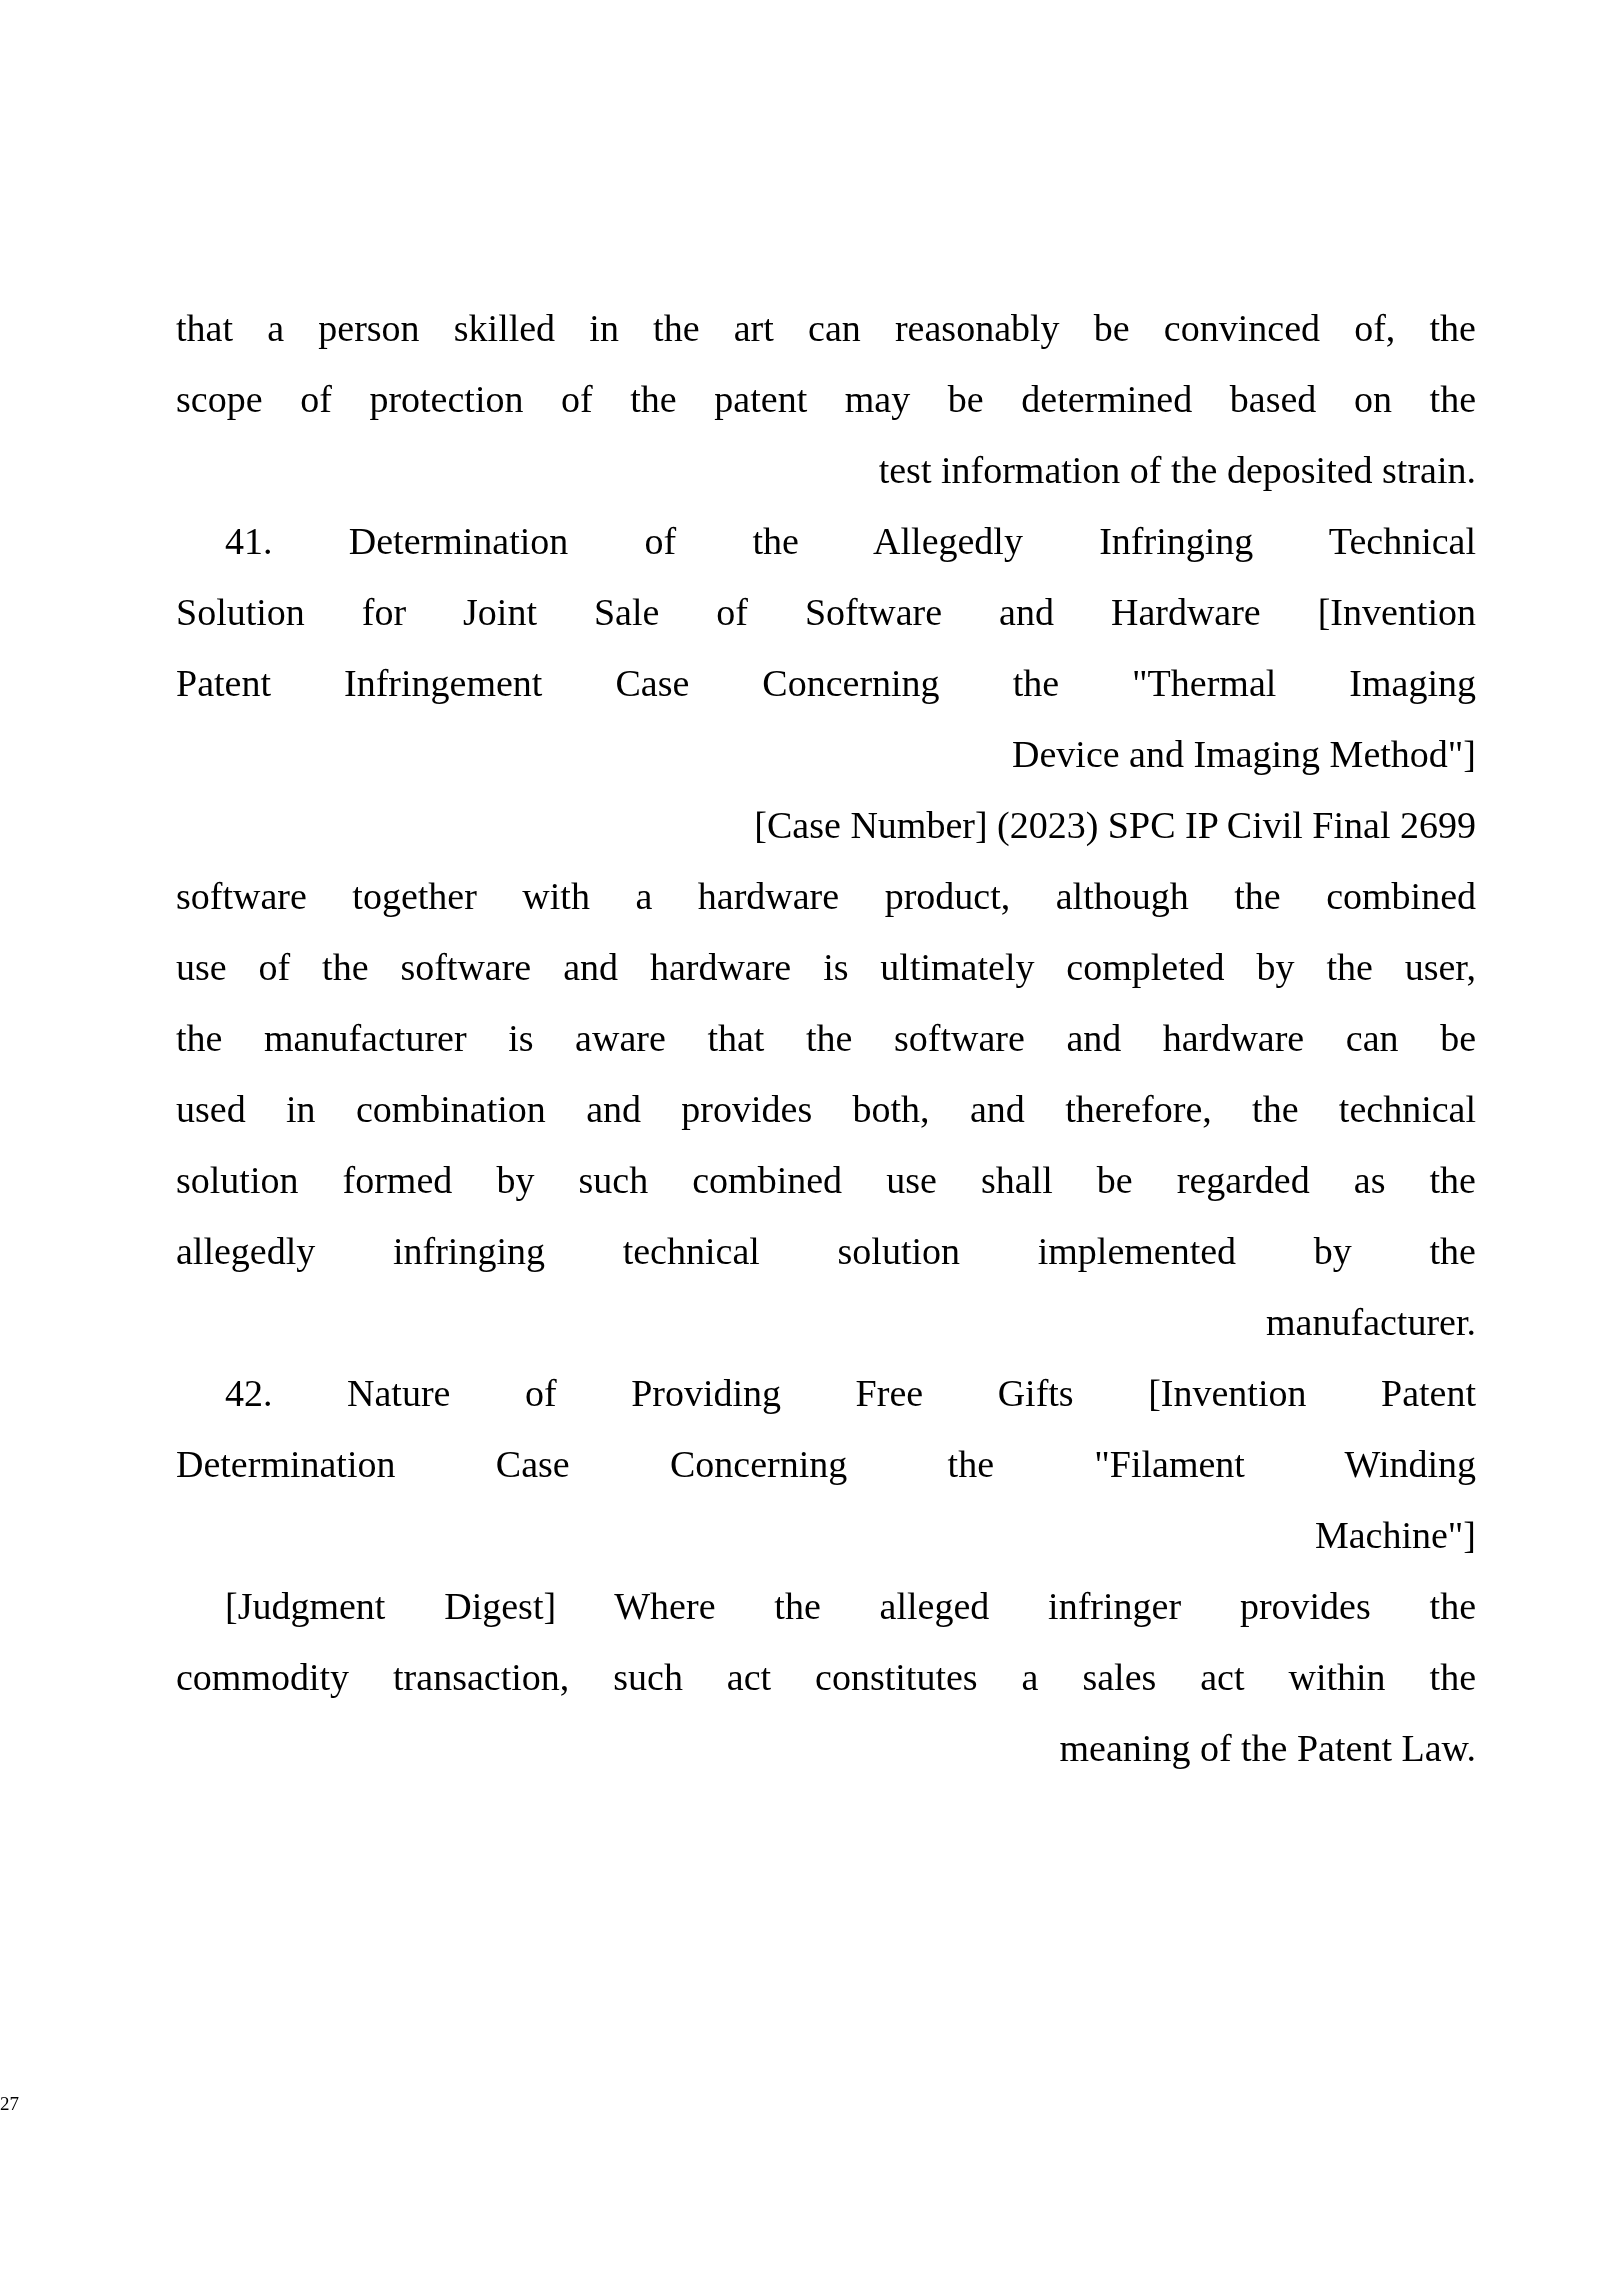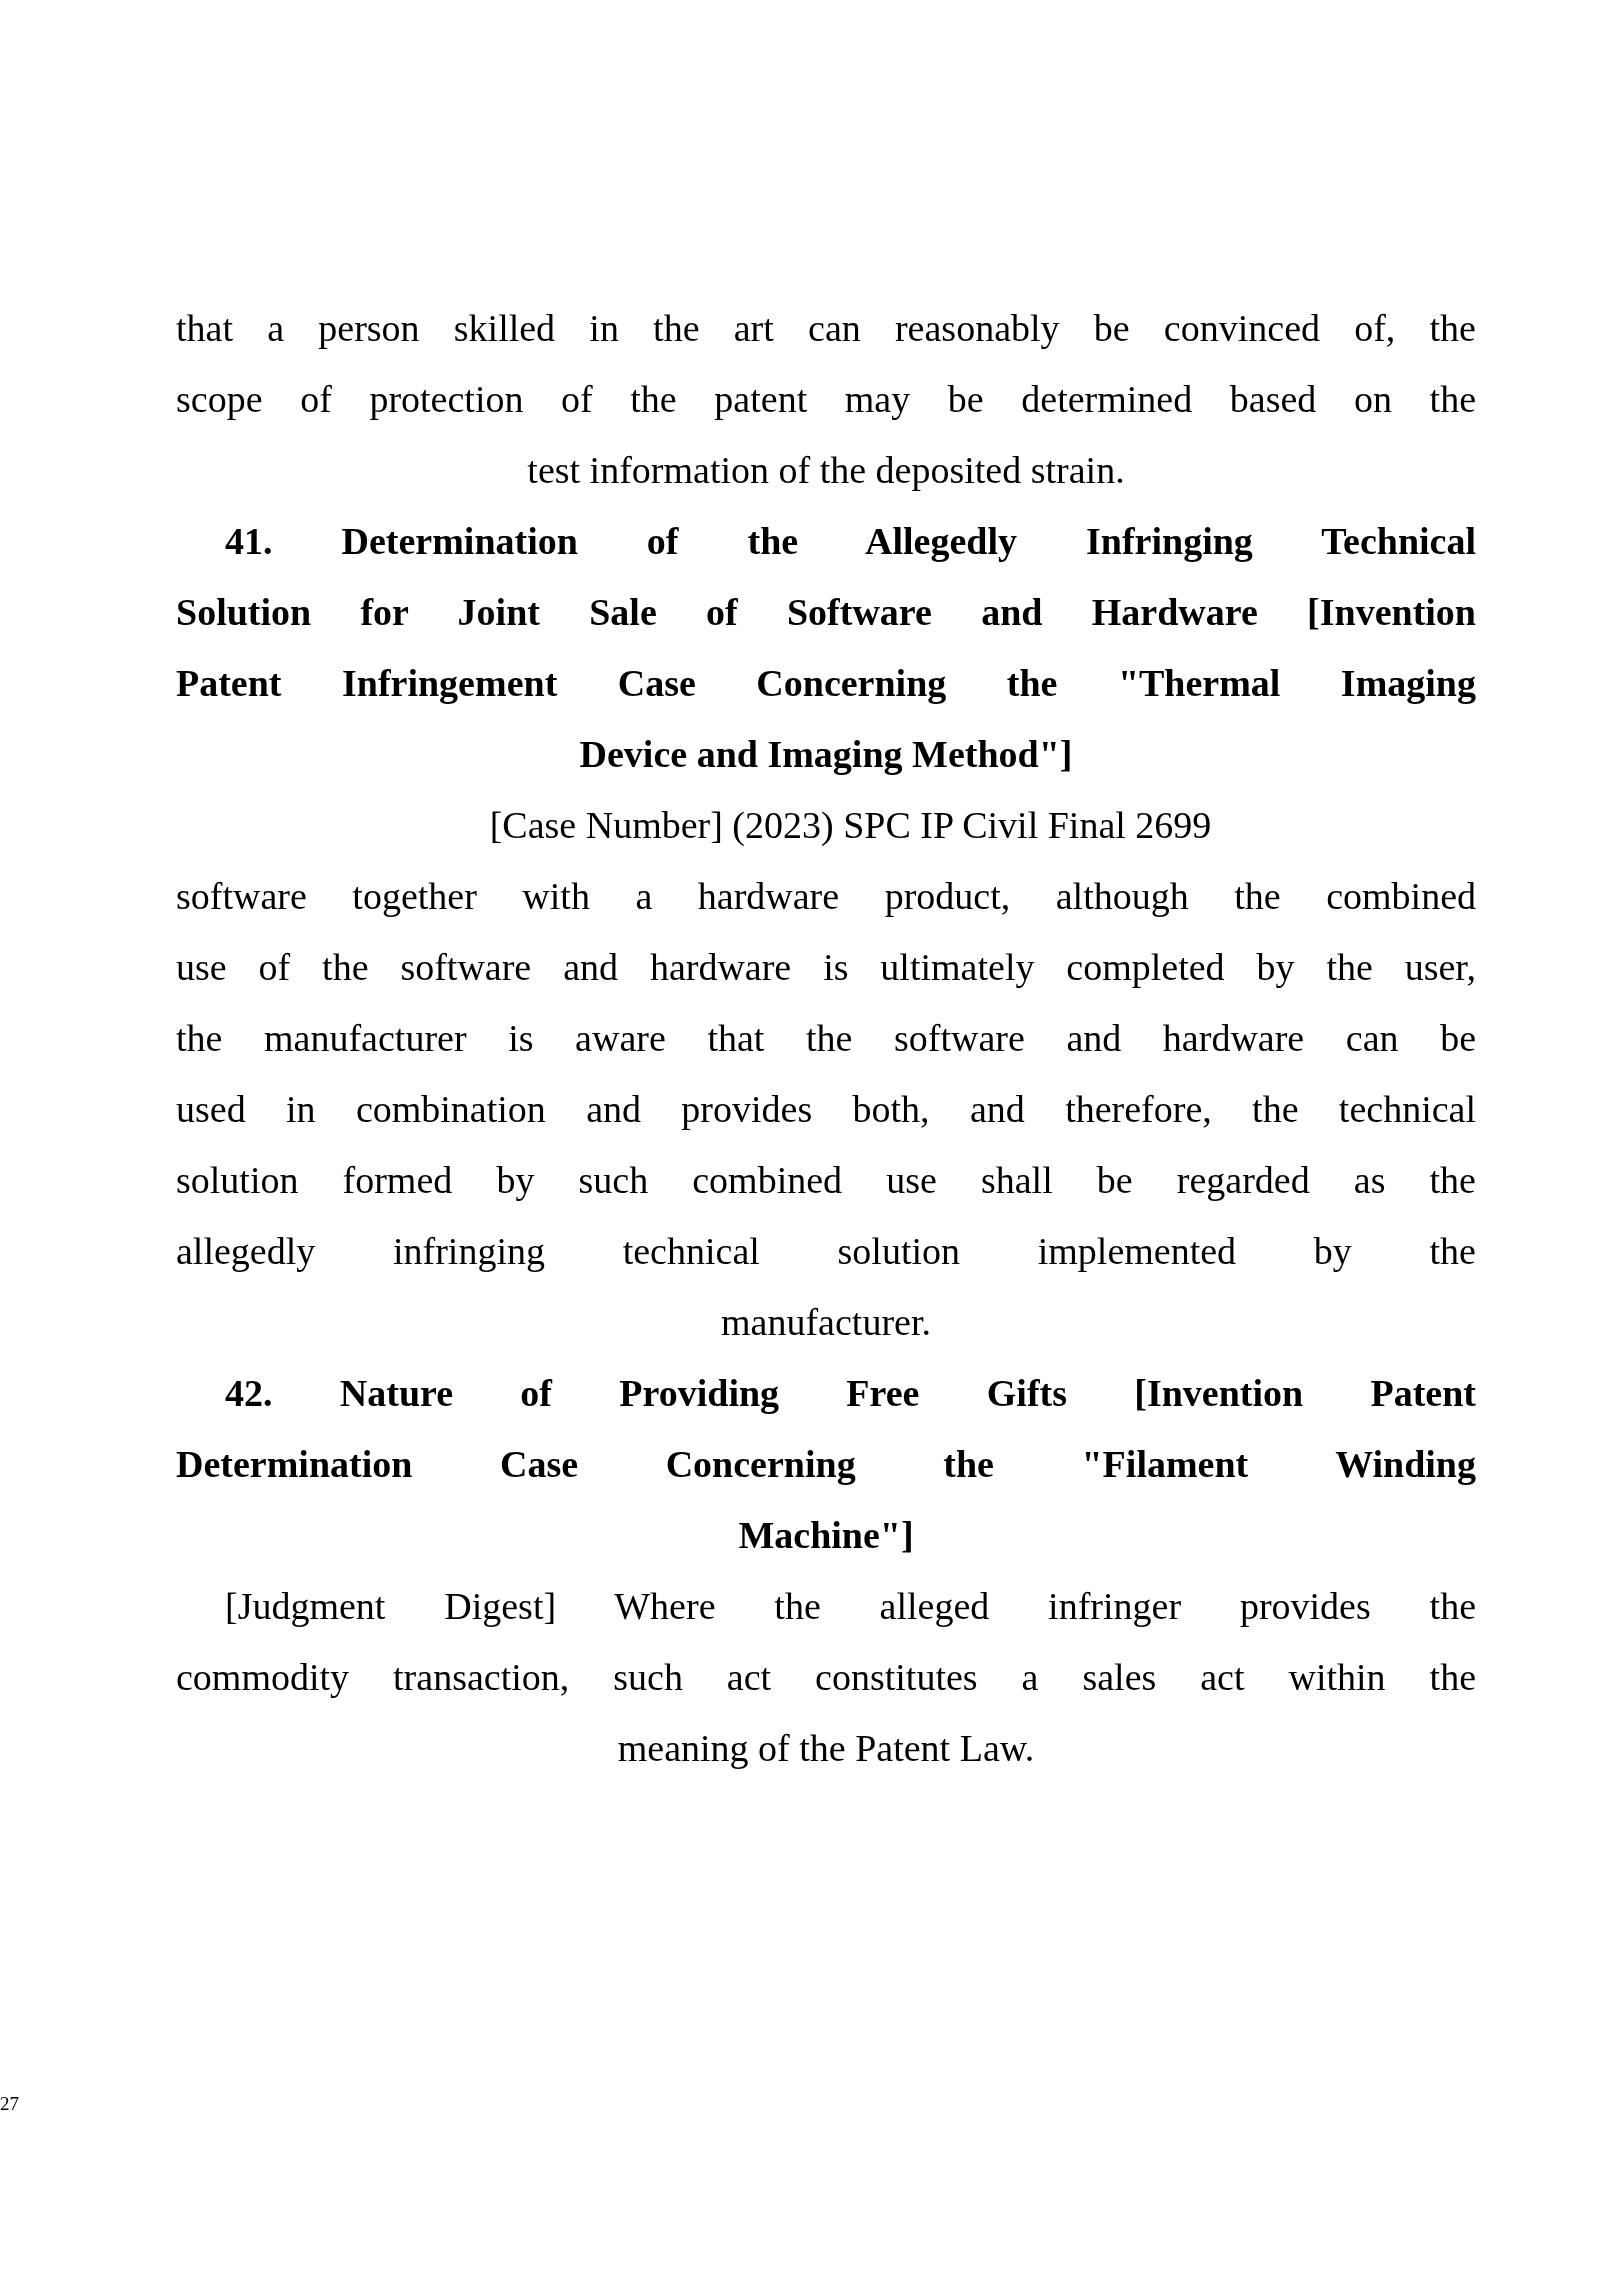--- a/index.html
+++ b/index.html
@@ -24,34 +24,34 @@
   .text-block {
     position: absolute;
     top: 293px;
     left: 176px;
     width: 1300px;
   }
   .ln {
     font-size: 38px;
     line-height: 71px;
     height: 71px;
-    text-align: center;
+    text-align: right;
     white-space: normal;
     overflow: visible;
   }
   
   .ln.j {
     text-align: justify;
     text-align-last: justify;
   }
   .ln.ind {
     text-indent: 49px;
   }
   .para.heading .ln {
-    font-weight: bold;
+    font-weight: normal;
   }
   .page-number {
     position: absolute;
     top: 2087px;
     left: 0;
     width: 1430px;
     text-align: left;
     font-size: 19px;
     line-height: 34px;
   }

